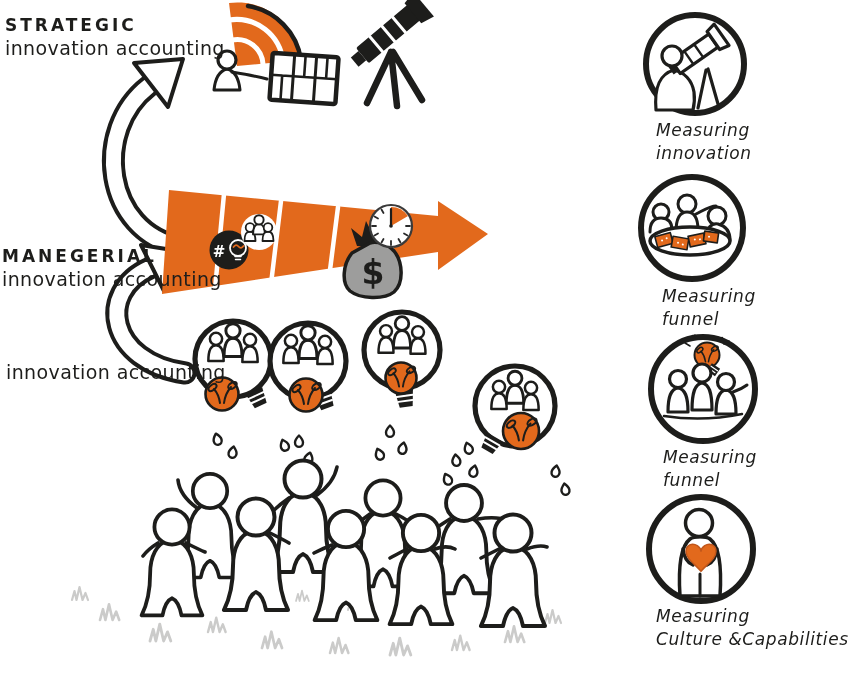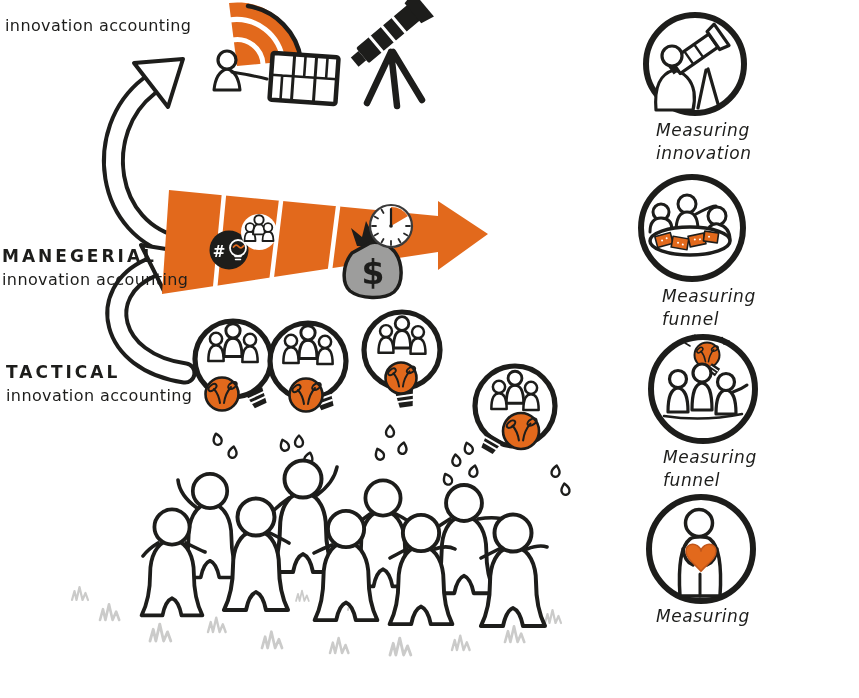--- a/index.html
+++ b/index.html
@@ -1,21 +1,21 @@
 <!DOCTYPE html>
 <html style="--orange: #E2691C; --ink: #1D1D1B; --money: #9D9D9C; --grass: #CBCBCA;"><head>
 <meta charset="utf-8">
 <style>
   html,body{margin:0;padding:0;background:#fff;}
   .stage{position:relative;width:859px;height:698px;background:#fff;overflow:hidden;
          font-family:"DejaVu Sans",sans-serif;color:#1d1d1b;}
   .stage svg{position:absolute;left:0;top:0;}
   .lbl{position:absolute;line-height:23px;font-size:18px;color:#1d1d1b;}
   .lbl .t{letter-spacing:3px;font-weight:bold;font-size:17px;}
-  .lbl .s{letter-spacing:0.4px;font-size:16px;}
+  .lbl .s{letter-spacing:0.4px;font-size:19px;}
   .leg{position:absolute;font-size:17px;line-height:23px;letter-spacing:0.6px;white-space:nowrap;font-style:italic;}
   
   .i-s{stroke:var(--ink,#1d1d1b);} .i-f{fill:var(--ink,#1d1d1b);}
   .o-f{fill:var(--orange,#e2691c);} .o-s{stroke:var(--orange,#e2691c);}
   .w-f{fill:#fff;} .w-s{stroke:#fff;}
   .m-f{fill:var(--money,#9d9d9c);} .g-s{stroke:var(--grass,#cbcbca);}
   path,circle,rect,ellipse,polygon,line{stroke-linecap:round;stroke-linejoin:round;}
   .svg-txt{font-family:"DejaVu Sans",sans-serif;font-weight:bold;}
 </style>
 </head>
@@ -274,40 +274,41 @@
     <path d="M 700 574 L 700 596" fill="none" class="i-s" stroke-width="3"></path>
     <path d="M 683 549 C 684 558 688 563 693 565 M 717 549 C 716 558 712 563 707 565" fill="none" class="i-s" stroke-width="3.5"></path>
     <circle cx="699" cy="523" r="13.5" class="w-f i-s" stroke-width="3.5"></circle>
     <g transform="translate(701,560) scale(1.25)">
       <path d="M 0 9 C -5 3 -12 -1 -12 -7 C -12 -12 -7 -14 -3 -11.5 C -1 -10 0 -8 0 -7 C 0 -8 1 -10 3 -11.5 C 7 -14 12 -12 12 -7 C 12 -1 5 3 0 9 Z" class="o-f" stroke="#c1561a" stroke-width="1.2"></path>
     </g>
   </g>
 </svg>
 
 <div class="lbl" style="left:5px;top:14px;">
+  <div class="t">STRATEGIC</div>
   <div class="s">innovation accounting</div>
 </div>
 <div class="lbl" style="left:2px;top:201px;margin-top:44px;">
   <div class="t">MANEGERIAL</div>
   <div class="s">innovation accounting</div>
 </div>
 <div class="lbl" style="left:6px;top:361px;">
-  <div class="t">TACTICAL</div>
   <div class="s">innovation accounting</div>
 </div>
 
 <div class="leg" style="left:656px;top:119px;">
   <div>Measuring</div>
   <div>innovation</div>
 </div>
 <div class="leg" style="left:662px;top:285px;">
   <div>Measuring</div>
   <div>funnel</div>
 </div>
 <div class="leg" style="left:663px;top:446px;">
   <div>Measuring</div>
   <div>funnel</div>
 </div>
 <div class="leg" style="left:656px;top:605px;">
   <div>Measuring</div>
+  <div>Culture &amp;Capabilities</div>
 </div>
 
 </div>
 
 </body></html>

